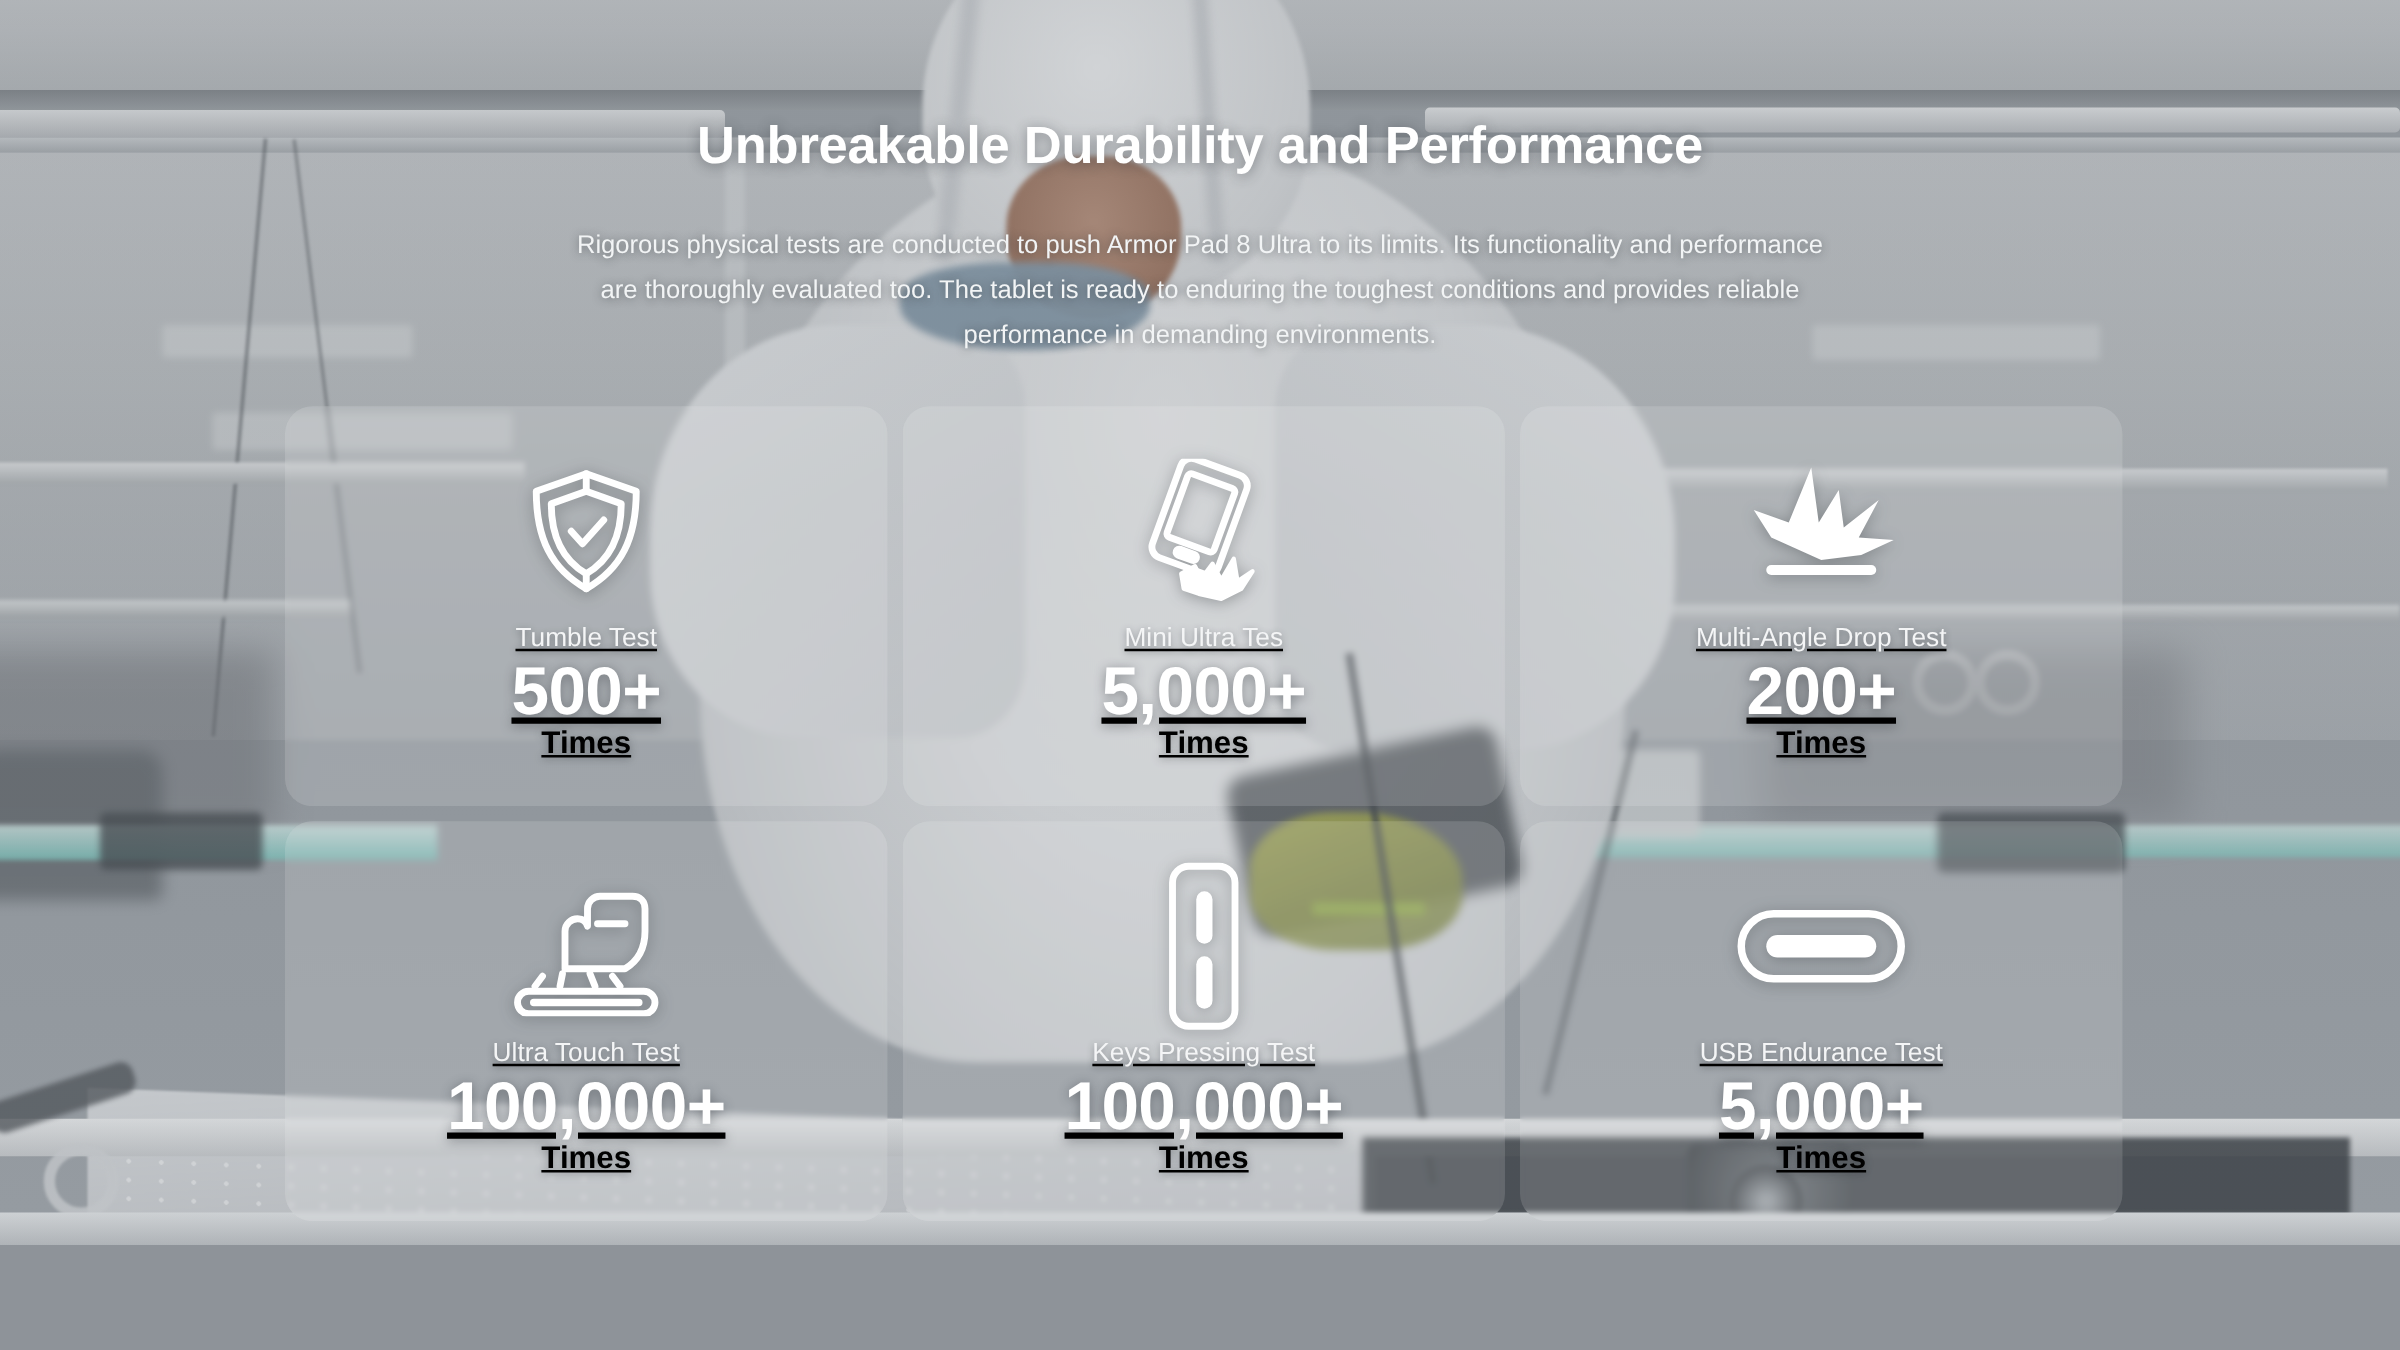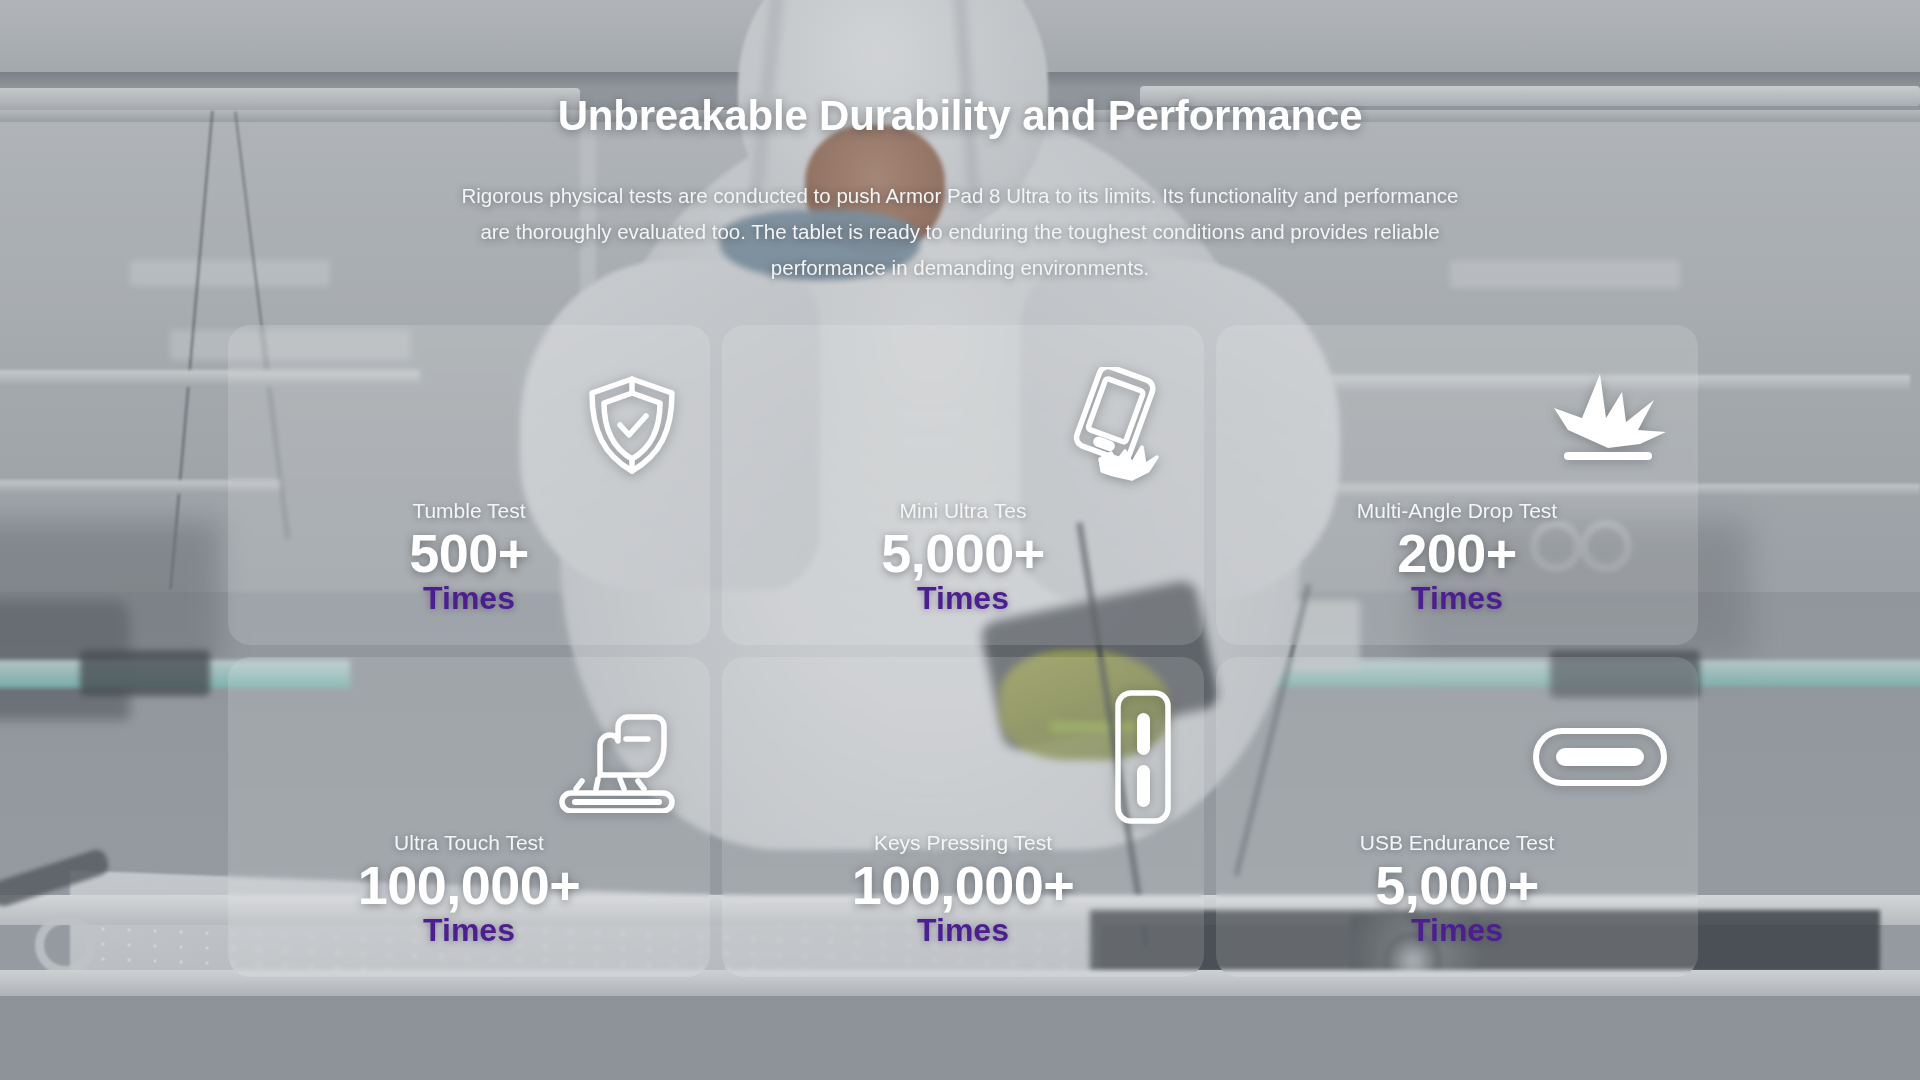--- a/index.html
+++ b/index.html
@@ -328,21 +328,22 @@
 
   .card {
     position: relative;
     border-radius: 22px;
     background: rgba(255,255,255,0.14);
     backdrop-filter: blur(2px);
     overflow: hidden;
     padding: 28px 30px 26px;
     display: flex;
     flex-direction: column;
-    align-items: flex-end;
+    align-items: center;
+    text-decoration: underline;
   }
 
   .card-icon {
     height: 136px;
     display: flex;
     align-items: center;
     justify-content: center;
     margin-top: 4px;
   }
   .card-icon svg {
@@ -364,23 +365,23 @@
     font-weight: 700;
     color: #ffffff;
     line-height: 1.05;
     letter-spacing: -0.5px;
     text-shadow: 0 2px 9px rgba(40,45,50,.45);
     white-space: nowrap;
   }
 
   .card-unit {
     margin-top: -2px;
-    font-size: 32px;
+    font-size: 25px;
     font-weight: 700;
-    color: #4c1d95;
+    color: #000000;
     text-shadow: 0 1px 7px rgba(40,45,50,.45);
   }
 
   
   .card-text {
     width: 100%;
     display: flex;
     flex-direction: column;
     align-items: center;
   }

